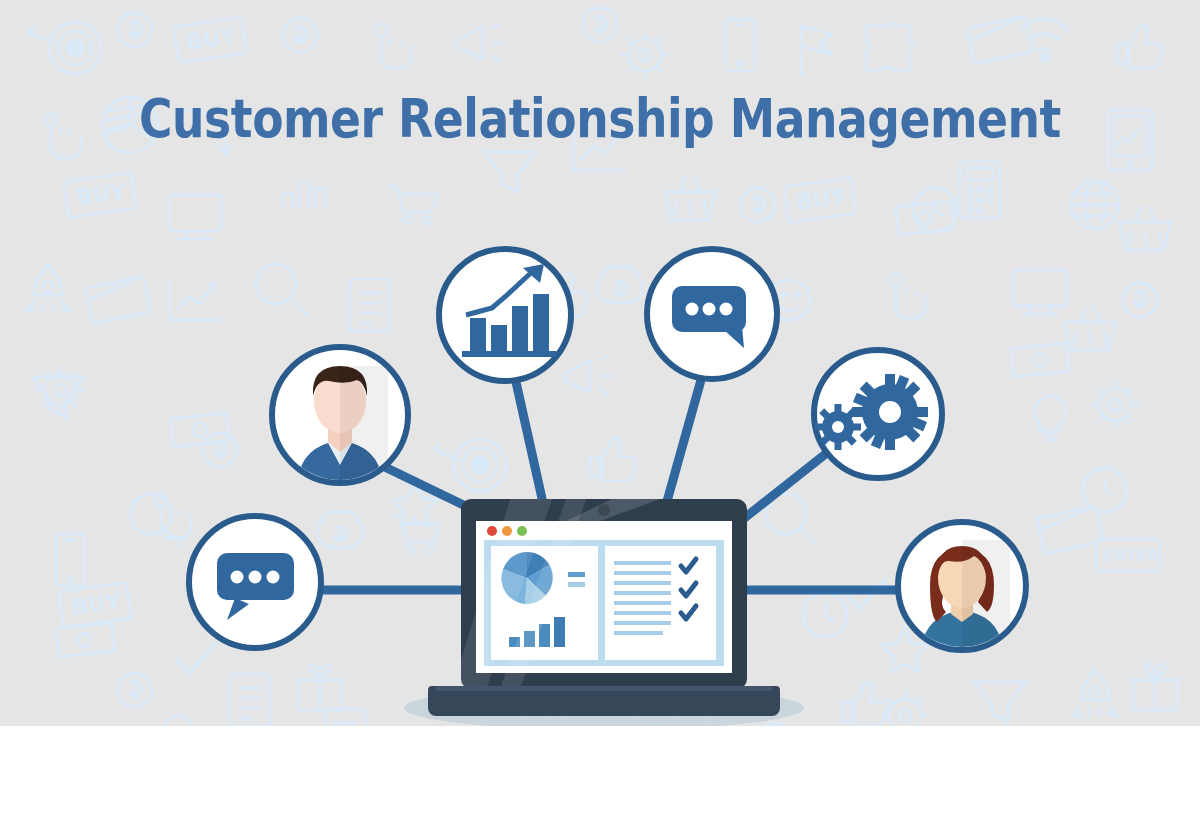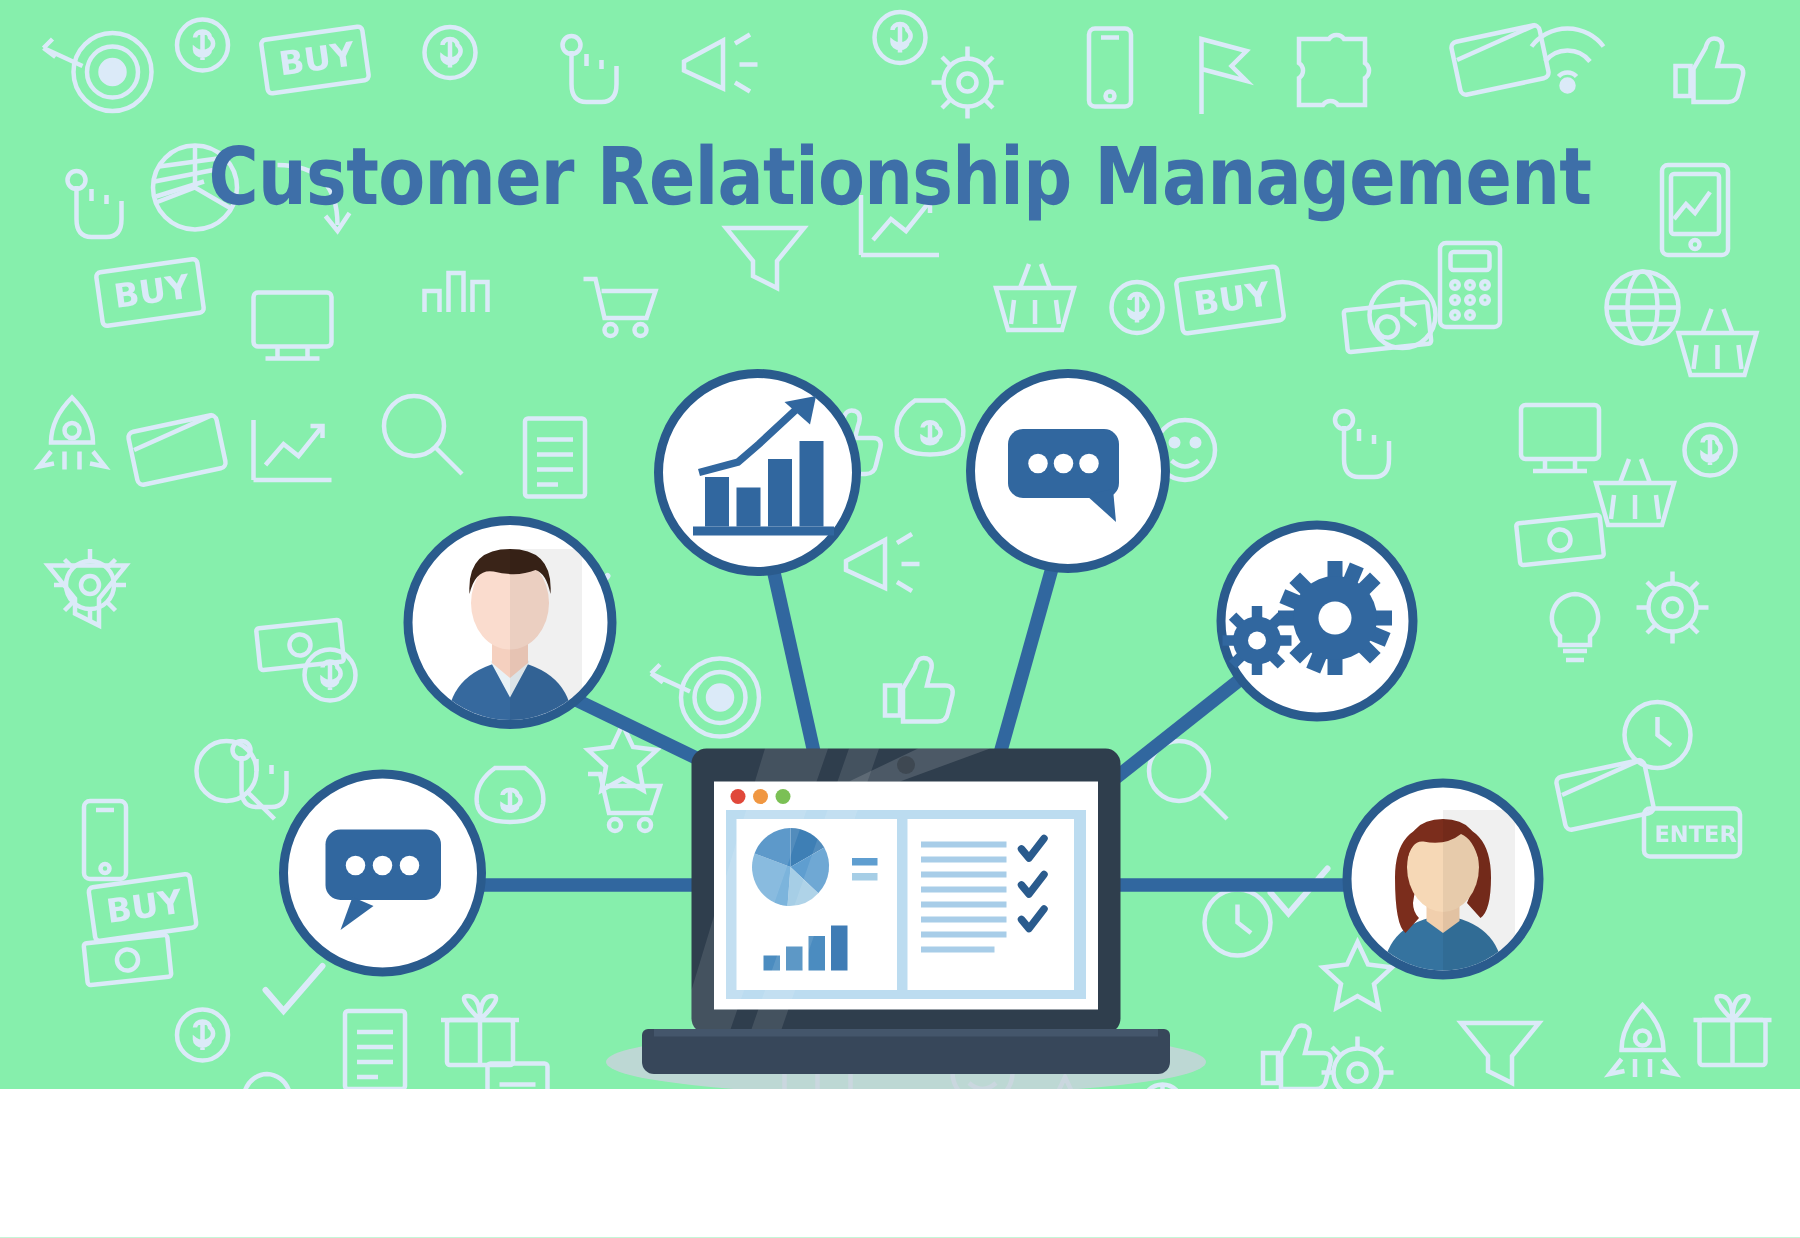--- a/index.html
+++ b/index.html
@@ -1,21 +1,21 @@
 <!DOCTYPE html>
 <html><head>
 <meta charset="utf-8">
 <style>
   html,body{margin:0;padding:0;}
   body{
     width:1200px;height:825px;overflow:hidden;
     background:#ffffff;
     font-family:"Liberation Sans", sans-serif;
   }
-  #stage{position:relative;width:1200px;height:726px;overflow:hidden;background:#86efac;}
+  #stage{position:relative;width:1200px;height:726px;overflow:hidden;background:#e5e5e5;}
 
   
   #bg-doodles{position:absolute;inset:0;width:1200px;height:825px;}
 
   
   #page-title{
     position:absolute;left:0;top:88px;width:1200px;
     text-align:center;
     font-family:"DejaVu Sans", sans-serif;
     font-weight:bold;

